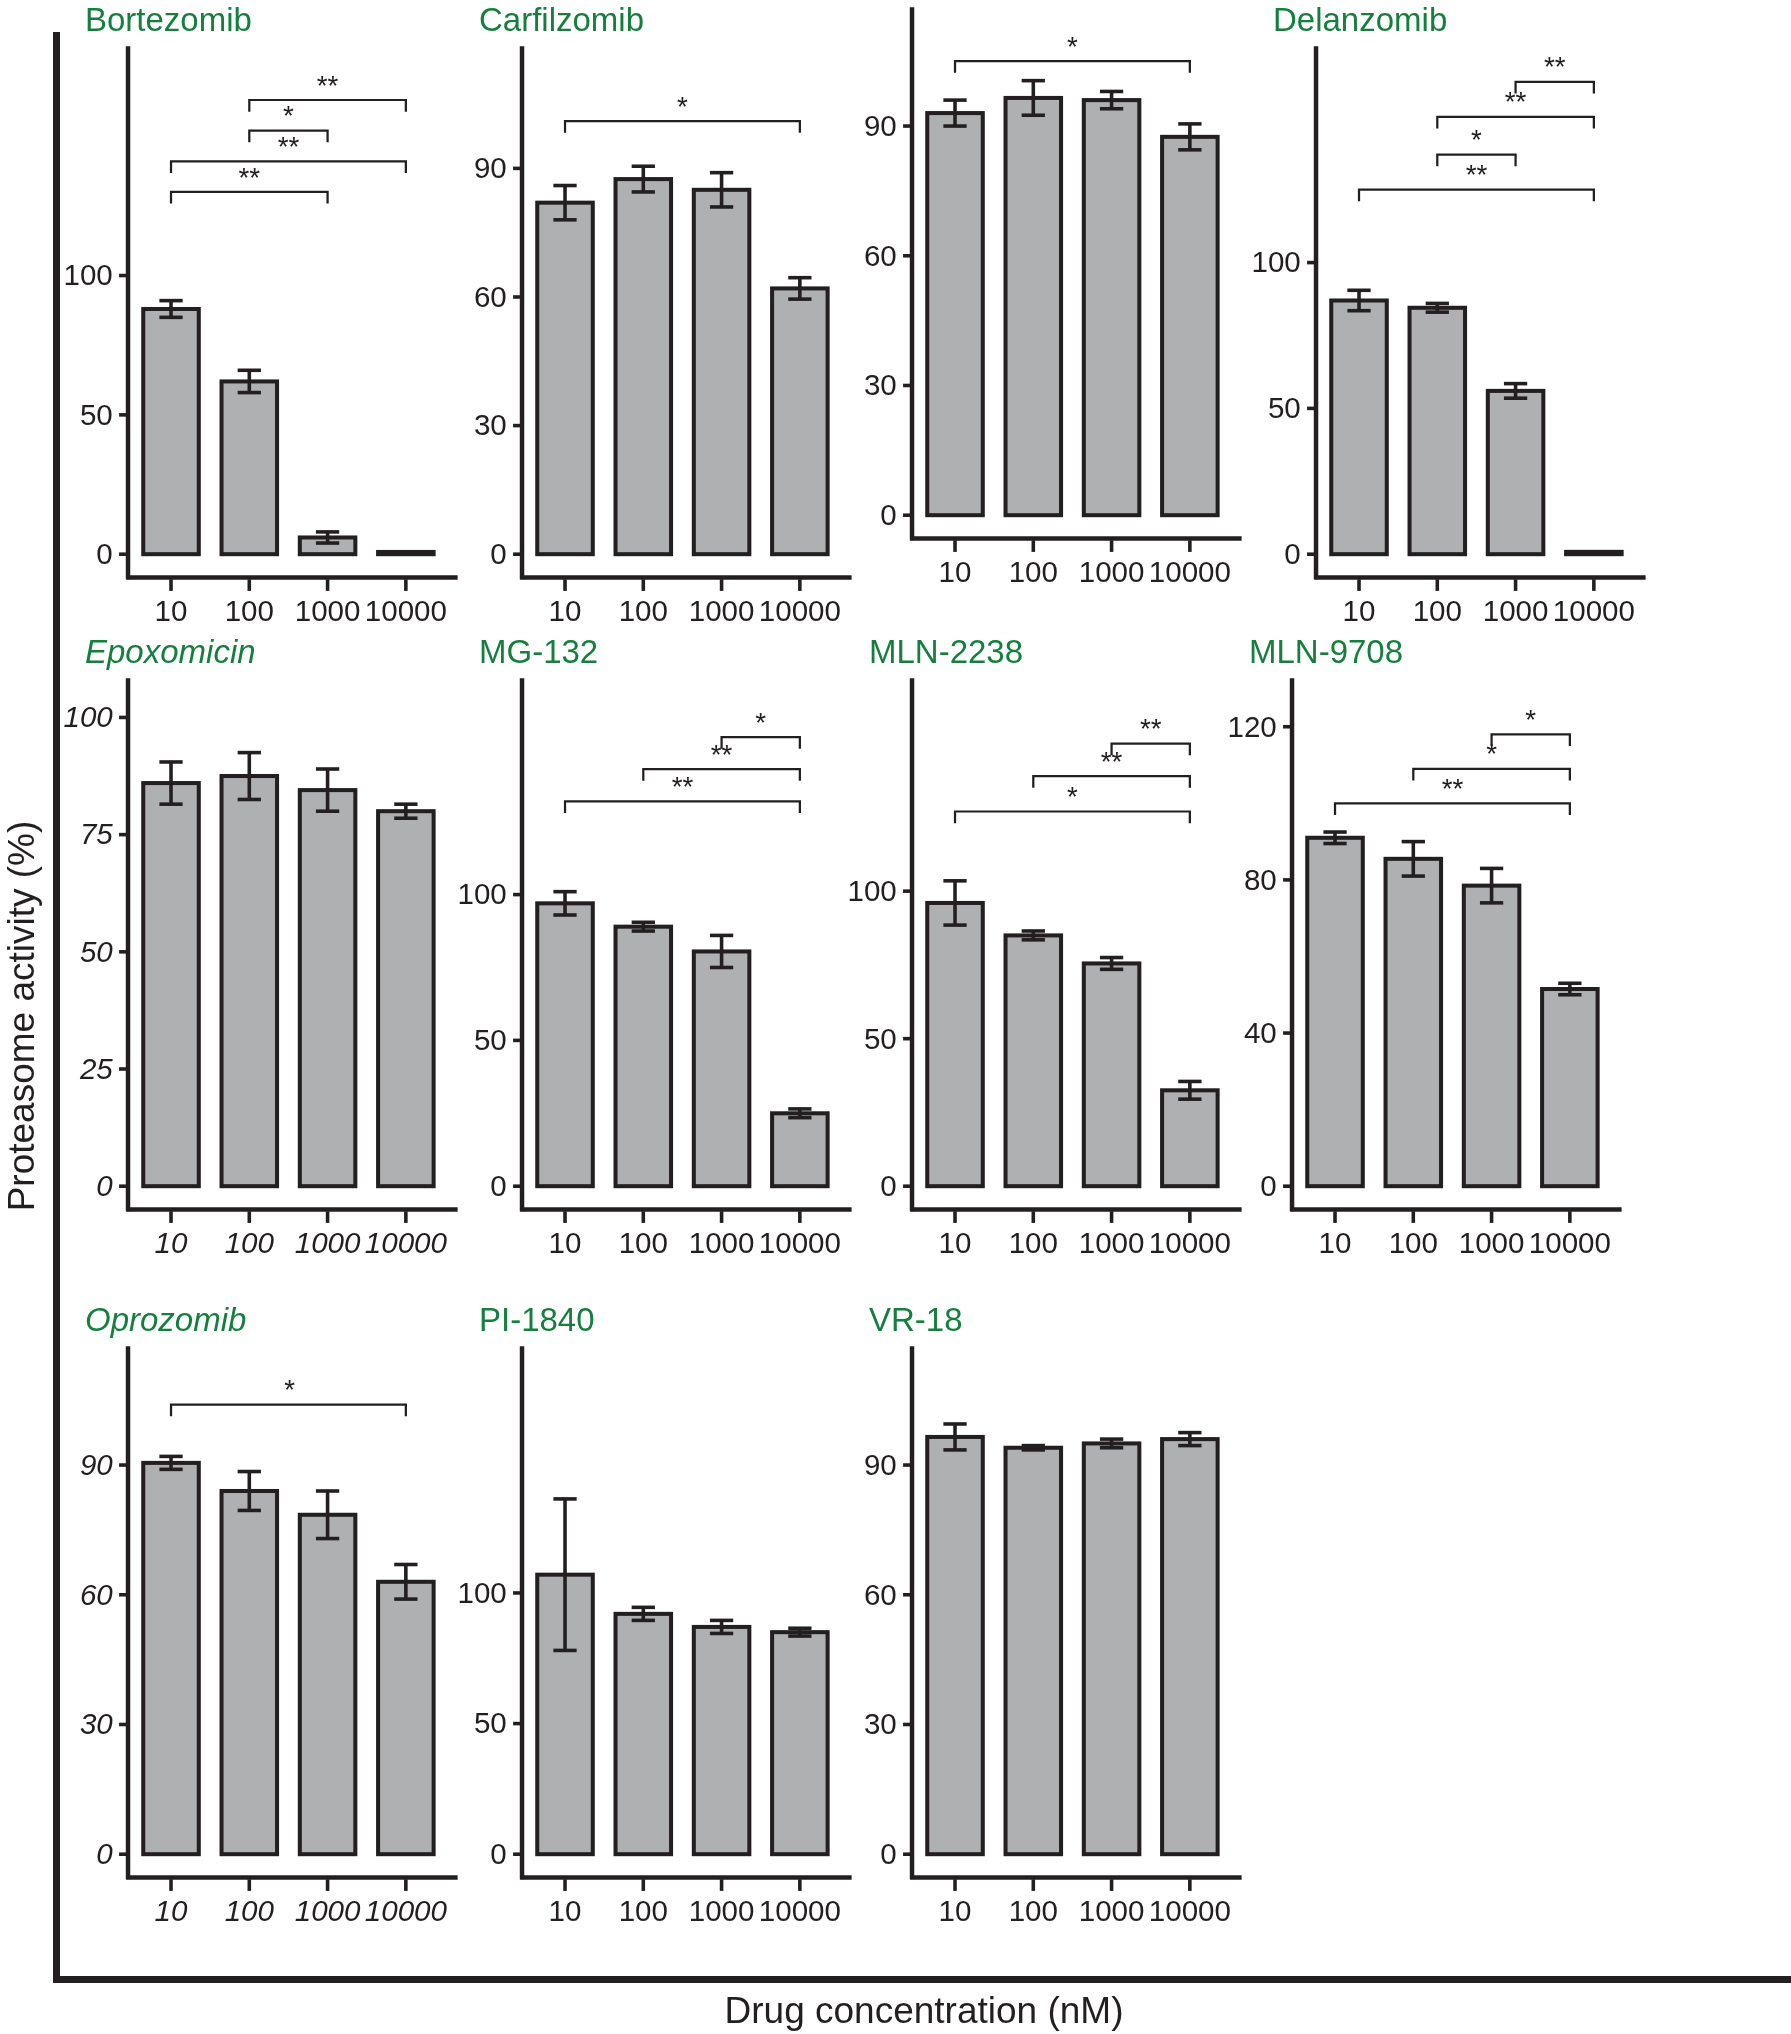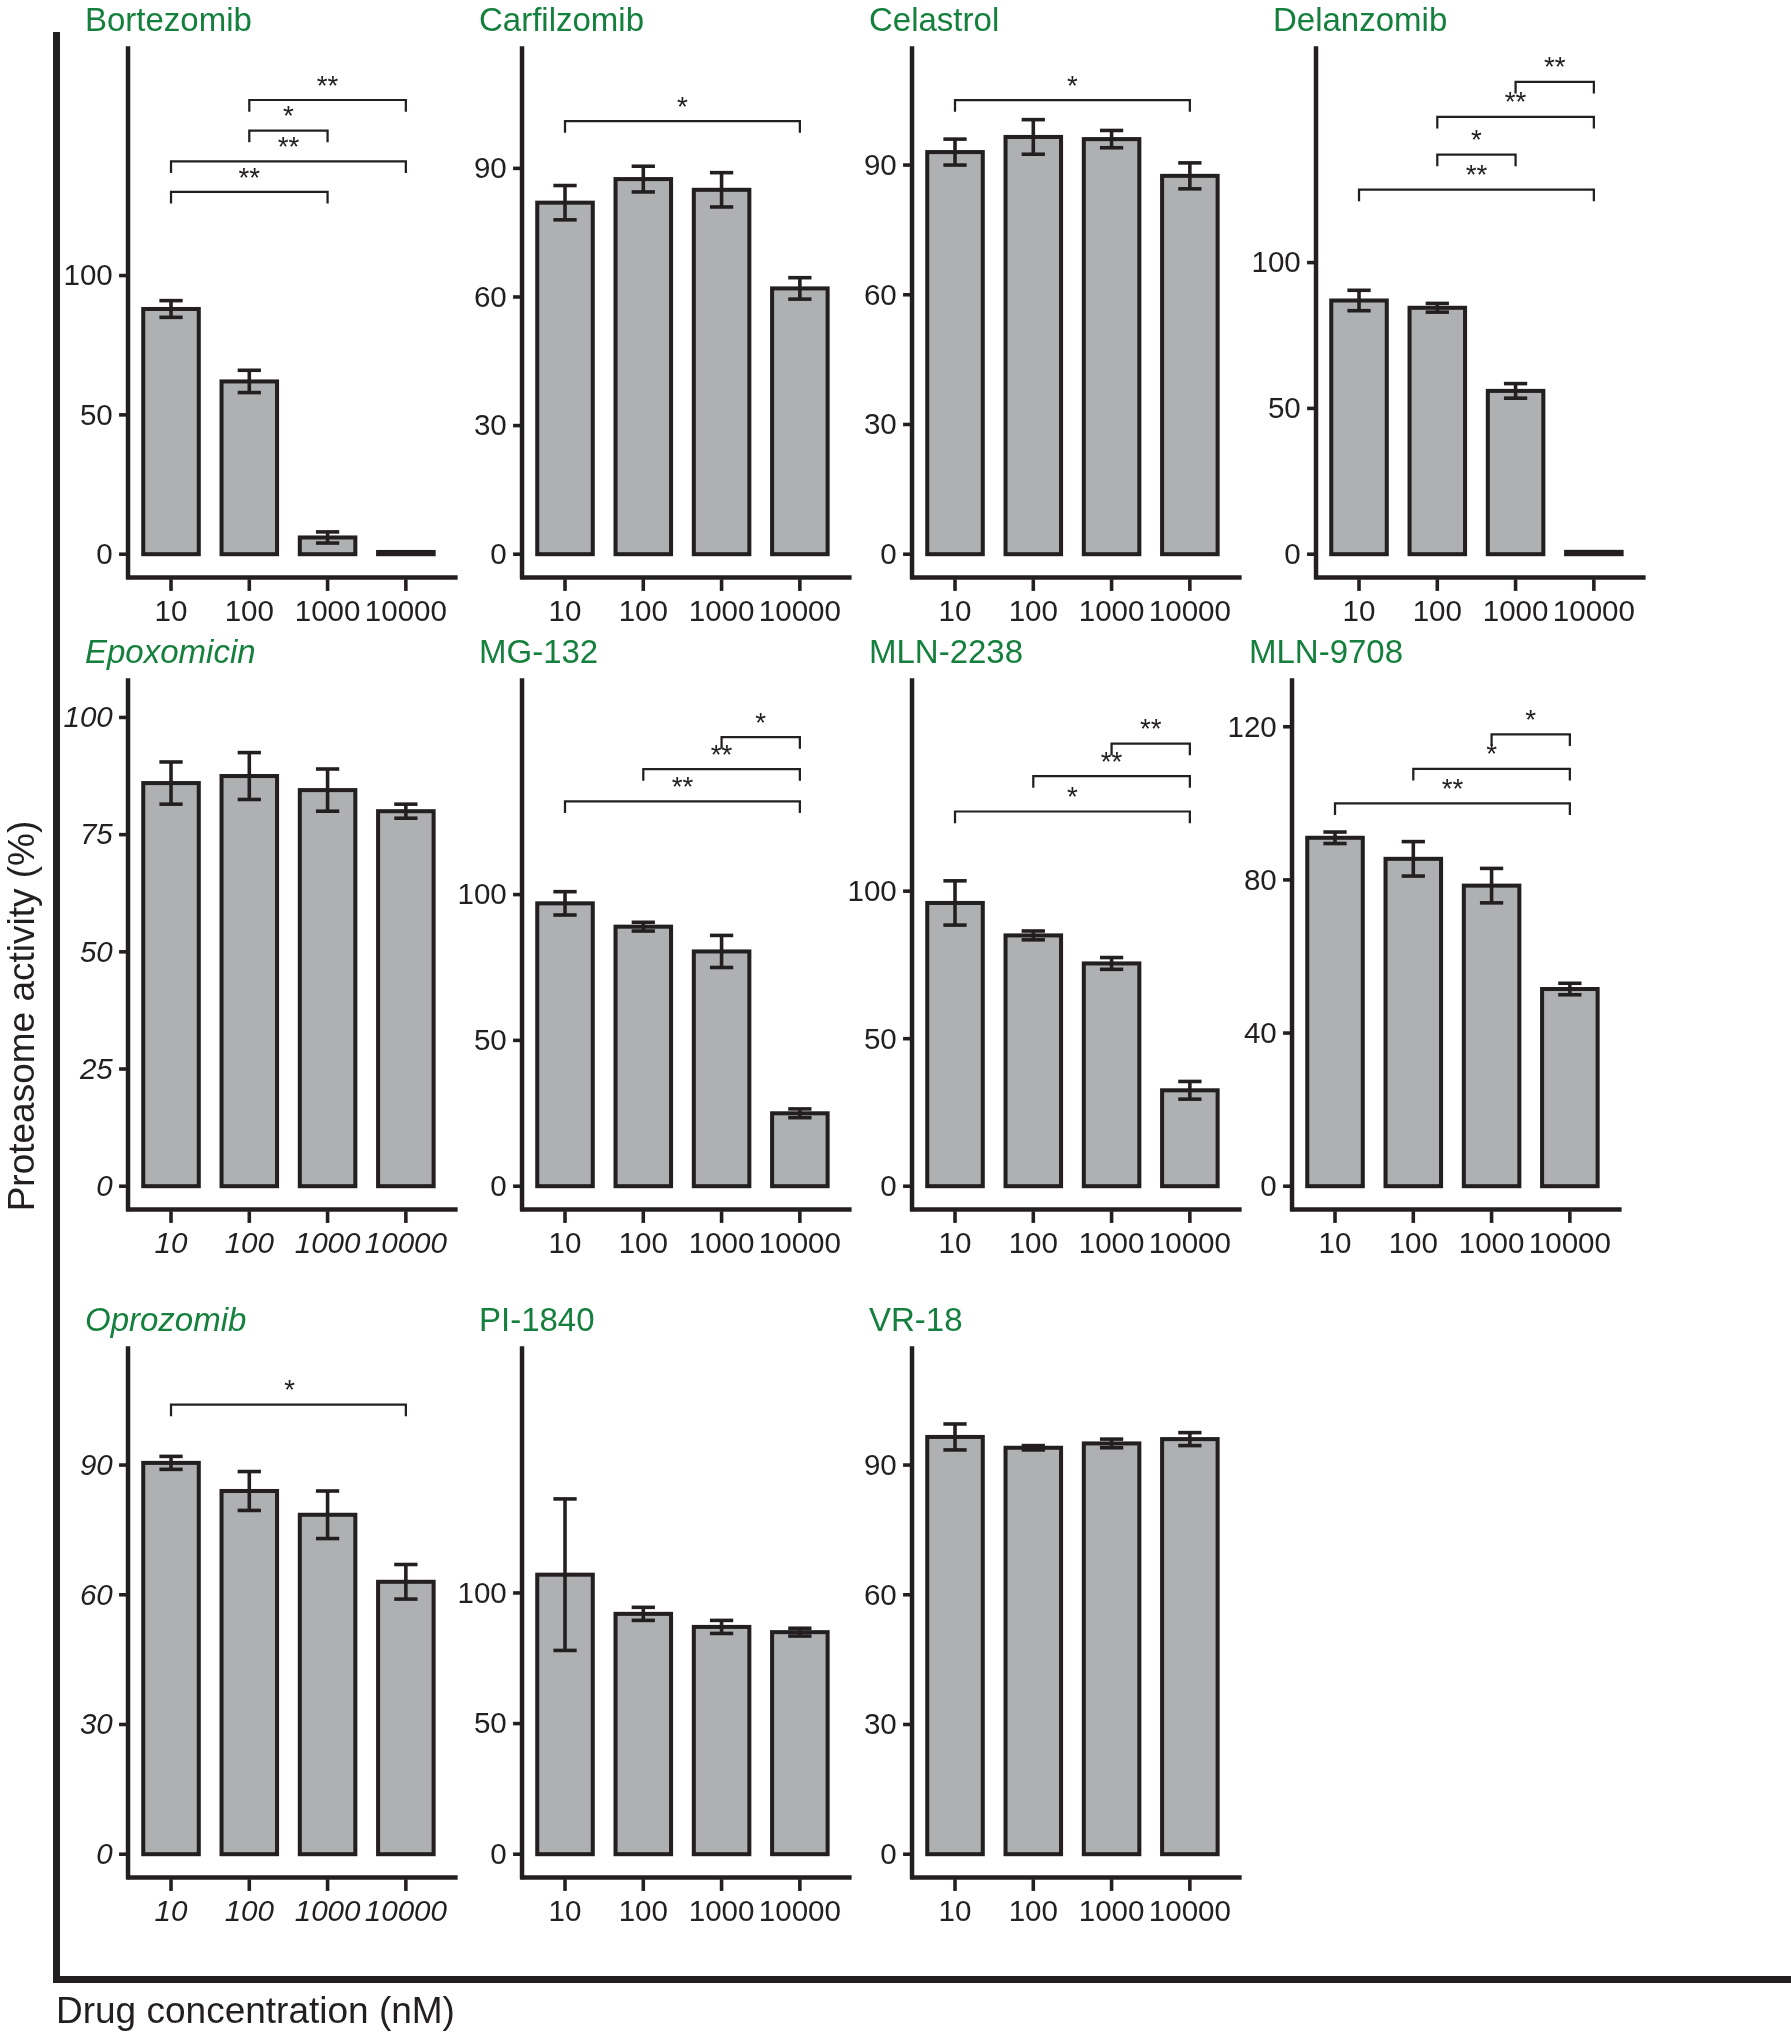--- a/index.html
+++ b/index.html
@@ -14,21 +14,21 @@
   .spine{position:absolute;background:#231f20;}
   #fig-left-spine{left:53px;top:32px;width:7.2px;height:1950px;}
   #fig-bottom-spine{left:53px;top:1976px;width:1738px;height:7.2px;}
   #y-axis-label{
     position:absolute;left:21.5px;top:1016px;
     transform:translate(-50%,-50%) rotate(-90deg);
     white-space:nowrap;font-size:37px;color:#231f20;
   }
   #x-axis-label{
     position:absolute;left:56px;top:1990px;width:1736px;
-    font-size:37px;color:#231f20;
+    text-align:center;font-size:37px;color:#231f20;
   }
   .panel{position:absolute;width:412px;height:635px;}
   .panel-title{
     height:39px;line-height:39px;padding-left:34px;
     font-size:33px;color:#15803d;white-space:nowrap;
   }
   .panel svg{display:block;}
   svg text{font-family:"Liberation Sans", sans-serif;fill:#231f20;}
 </style>
 </head>
@@ -117,21 +117,20 @@
           <line x1="295.8" y1="187.30769230769232" x2="321.8" y2="187.30769230769232" stroke="#231f20" stroke-width="4"></line>
           <rect x="365.20000000000005" y="278.2478632478632" width="62" height="296.7521367521368" fill="#aeb0b2" stroke="#231f20" stroke-width="4.5"></rect>
           <line x1="396.20000000000005" y1="266.28205128205127" x2="396.20000000000005" y2="290.21367521367523" stroke="#231f20" stroke-width="4"></line>
           <line x1="383.20000000000005" y1="266.28205128205127" x2="409.20000000000005" y2="266.28205128205127" stroke="#231f20" stroke-width="4"></line>
           <line x1="383.20000000000005" y1="290.21367521367523" x2="409.20000000000005" y2="290.21367521367523" stroke="#231f20" stroke-width="4"></line>
           <path d="M134 104.5811965811966 L134 91.5811965811966 L396.20000000000005 91.5811965811966 L396.20000000000005 104.5811965811966" fill="none" stroke="#231f20" stroke-width="2.5"></path>
           <text x="265.1" y="85.5811965811966" text-anchor="middle" font-size="31">*</text>
         </svg>
       </div>
       <div class="panel" style="left: 835px; top: 0px;">
-        <div class="panel-title">Celastrol</div>
         <svg width="412" height="596" viewBox="0 0 460 665">
           <line x1="86" y1="8" x2="86" y2="603" stroke="#231f20" stroke-width="5"></line>
           <line x1="84" y1="601" x2="454" y2="601" stroke="#231f20" stroke-width="5"></line>
           <line x1="76" y1="575" x2="85" y2="575" stroke="#231f20" stroke-width="4"></line>
           <text x="69" y="586" text-anchor="end" font-size="33">0</text>
           <line x1="76" y1="430.1724137931035" x2="85" y2="430.1724137931035" stroke="#231f20" stroke-width="4"></line>
           <text x="69" y="441.1724137931035" text-anchor="end" font-size="33">30</text>
           <line x1="76" y1="285.3448275862069" x2="85" y2="285.3448275862069" stroke="#231f20" stroke-width="4"></line>
           <text x="69" y="296.3448275862069" text-anchor="end" font-size="33">60</text>
           <line x1="76" y1="140.51724137931035" x2="85" y2="140.51724137931035" stroke="#231f20" stroke-width="4"></line>

